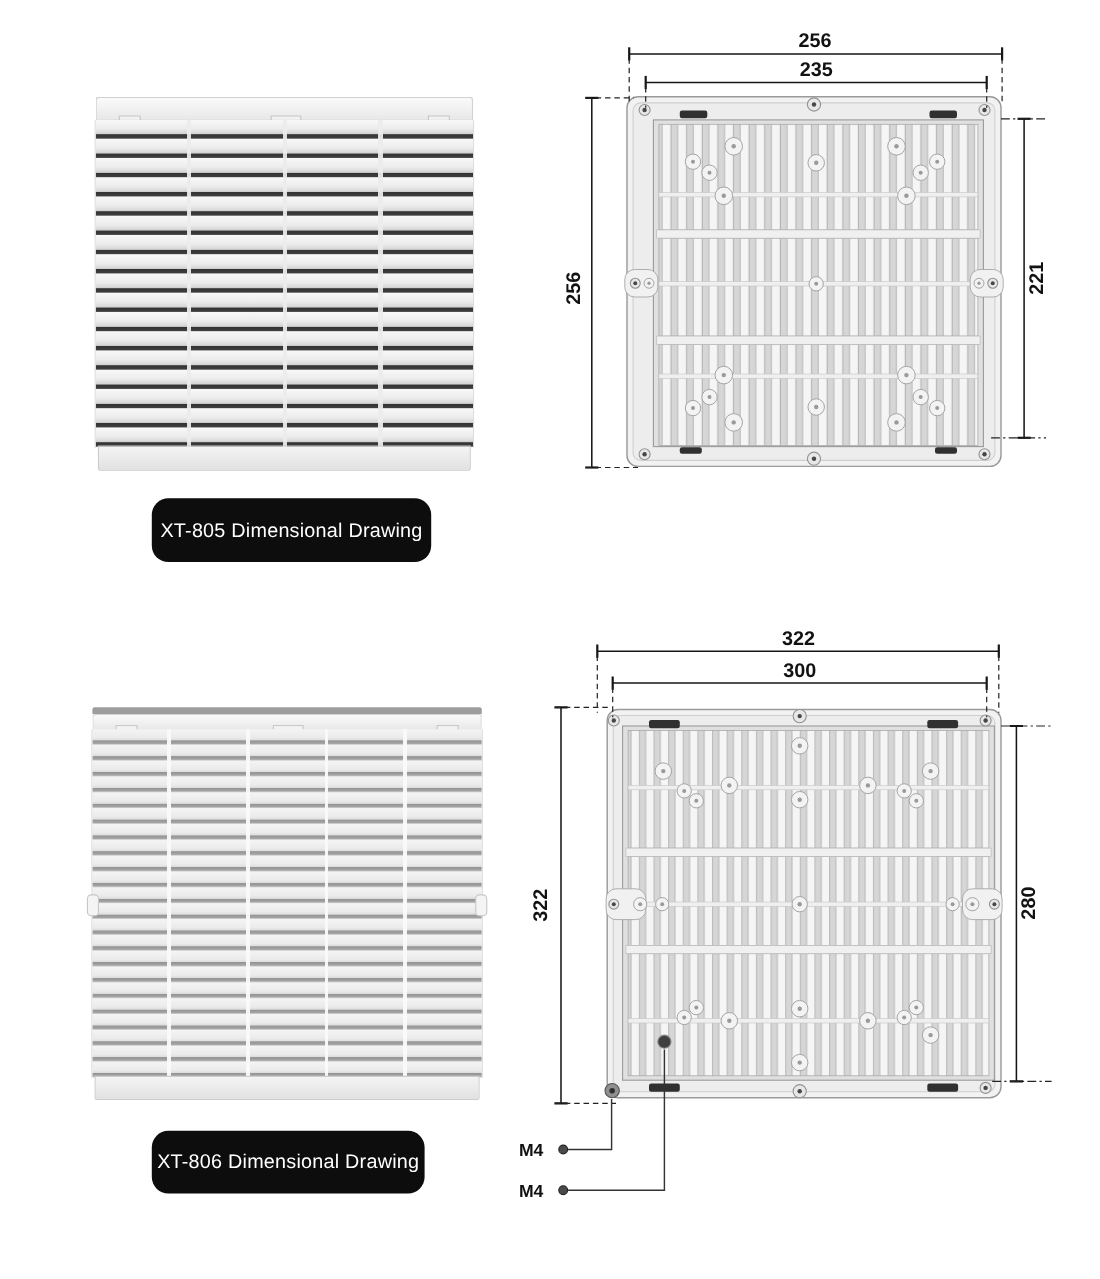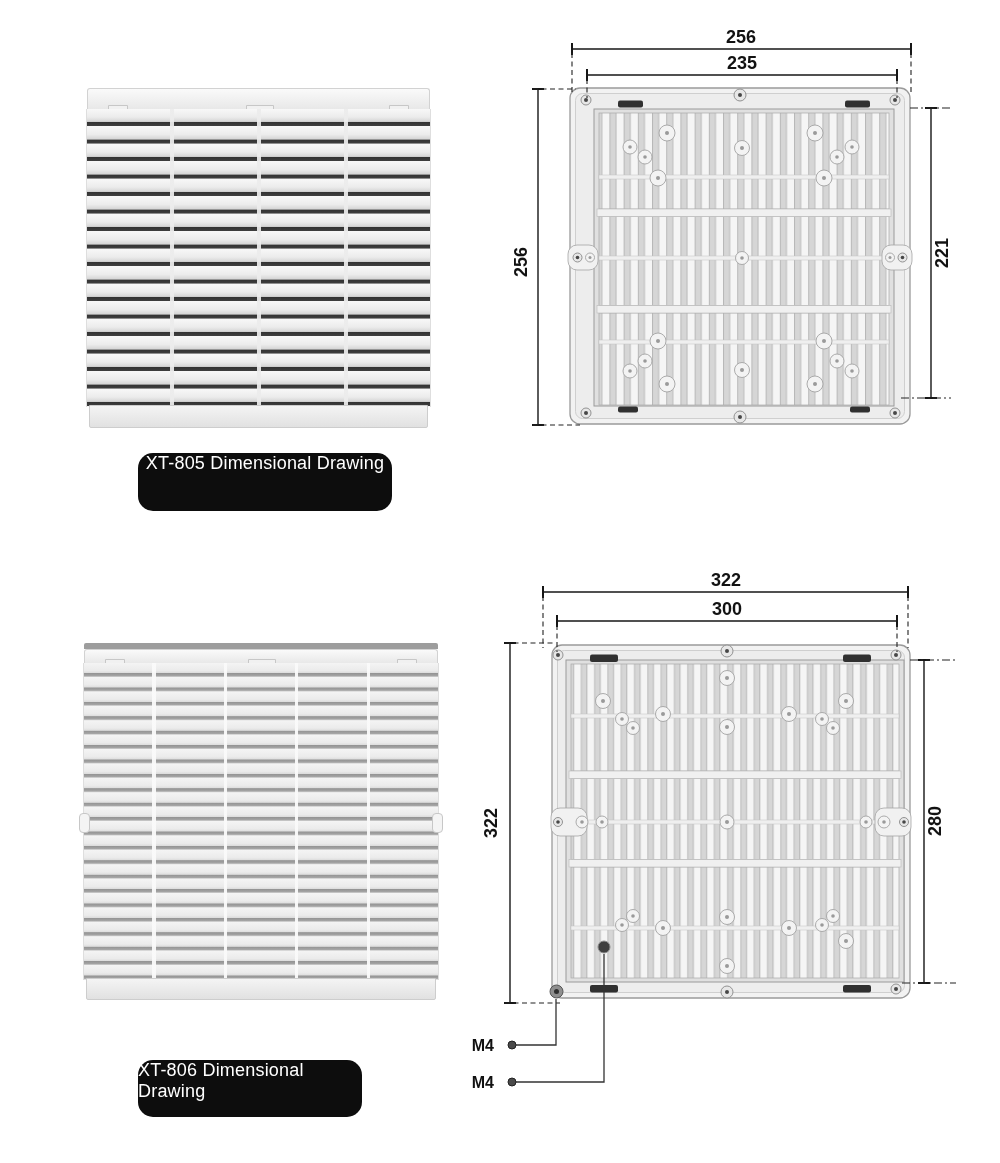--- a/index.html
+++ b/index.html
@@ -25,21 +25,21 @@
     background-image:
       repeating-linear-gradient(to right, rgba(0,0,0,0) 0px, rgba(0,0,0,0) 68px, rgba(250,250,250,0.95) 68px, rgba(250,250,250,0.95) 71.5px),
       repeating-linear-gradient(to bottom, #f4f4f4 0px, #ebebeb 7.5px, #dddddd 9.8px, #949494 10.4px, #a5a5a5 12.9px, #f0f0f0 14.4px);}
   .base{position:absolute;left:4px;right:4px;bottom:0;background:linear-gradient(#f4f4f4,#e1e1e1);
         border:1px solid #cdcdcd;border-radius:0 0 2px 2px;}
   .base805{height:21px;}
   .base806{height:20px;}
   .sidetab{position:absolute;width:9px;height:18px;background:#f4f4f4;border:1px solid #c7c7c7;border-radius:4px;top:50%;margin-top:-9px;}
   .sidetab-l{left:-3px;} .sidetab-r{right:-3px;}
   
-  .badge{position:absolute;background:#0d0d0d;border-radius:15px;display:flex;
+  .badge{position:absolute;background:#0d0d0d;border-radius:15px;display:flex;align-items:center;
          justify-content:center;color:#ffffff;font-size:18px;letter-spacing:0.2px;}
   
   .drawing{position:absolute;}
   .dim{font:bold 18px "Liberation Sans",sans-serif;fill:#121212;}
   .m4{font:bold 16px "Liberation Sans",sans-serif;fill:#111111;}
   .dimline{stroke:#161616;stroke-width:1.4;fill:none;}
   .tick{stroke:#161616;stroke-width:2;}
   .ext{stroke:#222222;stroke-width:1.1;fill:none;stroke-dasharray:5 3.5;}
   .extdd{stroke:#222222;stroke-width:1.1;fill:none;stroke-dasharray:8 3 2 3;}
   .boss{fill:#f3f3f3;stroke:#a3a3a3;stroke-width:0.9;}
@@ -212,21 +212,21 @@
         <div class="tab tab-l"></div>
         <div class="tab tab-c"></div>
         <div class="tab tab-r"></div>
       </div>
       <div class="louvers louvers806"></div>
       <div class="sidetab sidetab-l"></div>
       <div class="sidetab sidetab-r"></div>
       <div class="base base806"></div>
     </div>
 
-    <div class="badge" style="left:138px;top:1060px;width:224px;height:57px;">
+    <div class="badge" style="left:138px;top:1028px;width:248px;height:57px;">
       <span>XT-806 Dimensional Drawing</span>
     </div>
 
     <svg class="drawing" style="left:440px;top:560px;width:530px;height:545px;" viewBox="440 560 530 545">
       <defs>
         <pattern id="bars806" x="571" y="0" width="13.3" height="8" patternUnits="userSpaceOnUse">
           <rect width="13.3" height="8" fill="#d6d6d6"></rect>
           <rect x="2.1" width="8.8" height="8" fill="#f5f5f5"></rect>
           <rect x="2.1" width="1" height="8" fill="#b2b2b2"></rect>
           <rect x="9.9" width="1" height="8" fill="#b2b2b2"></rect>

